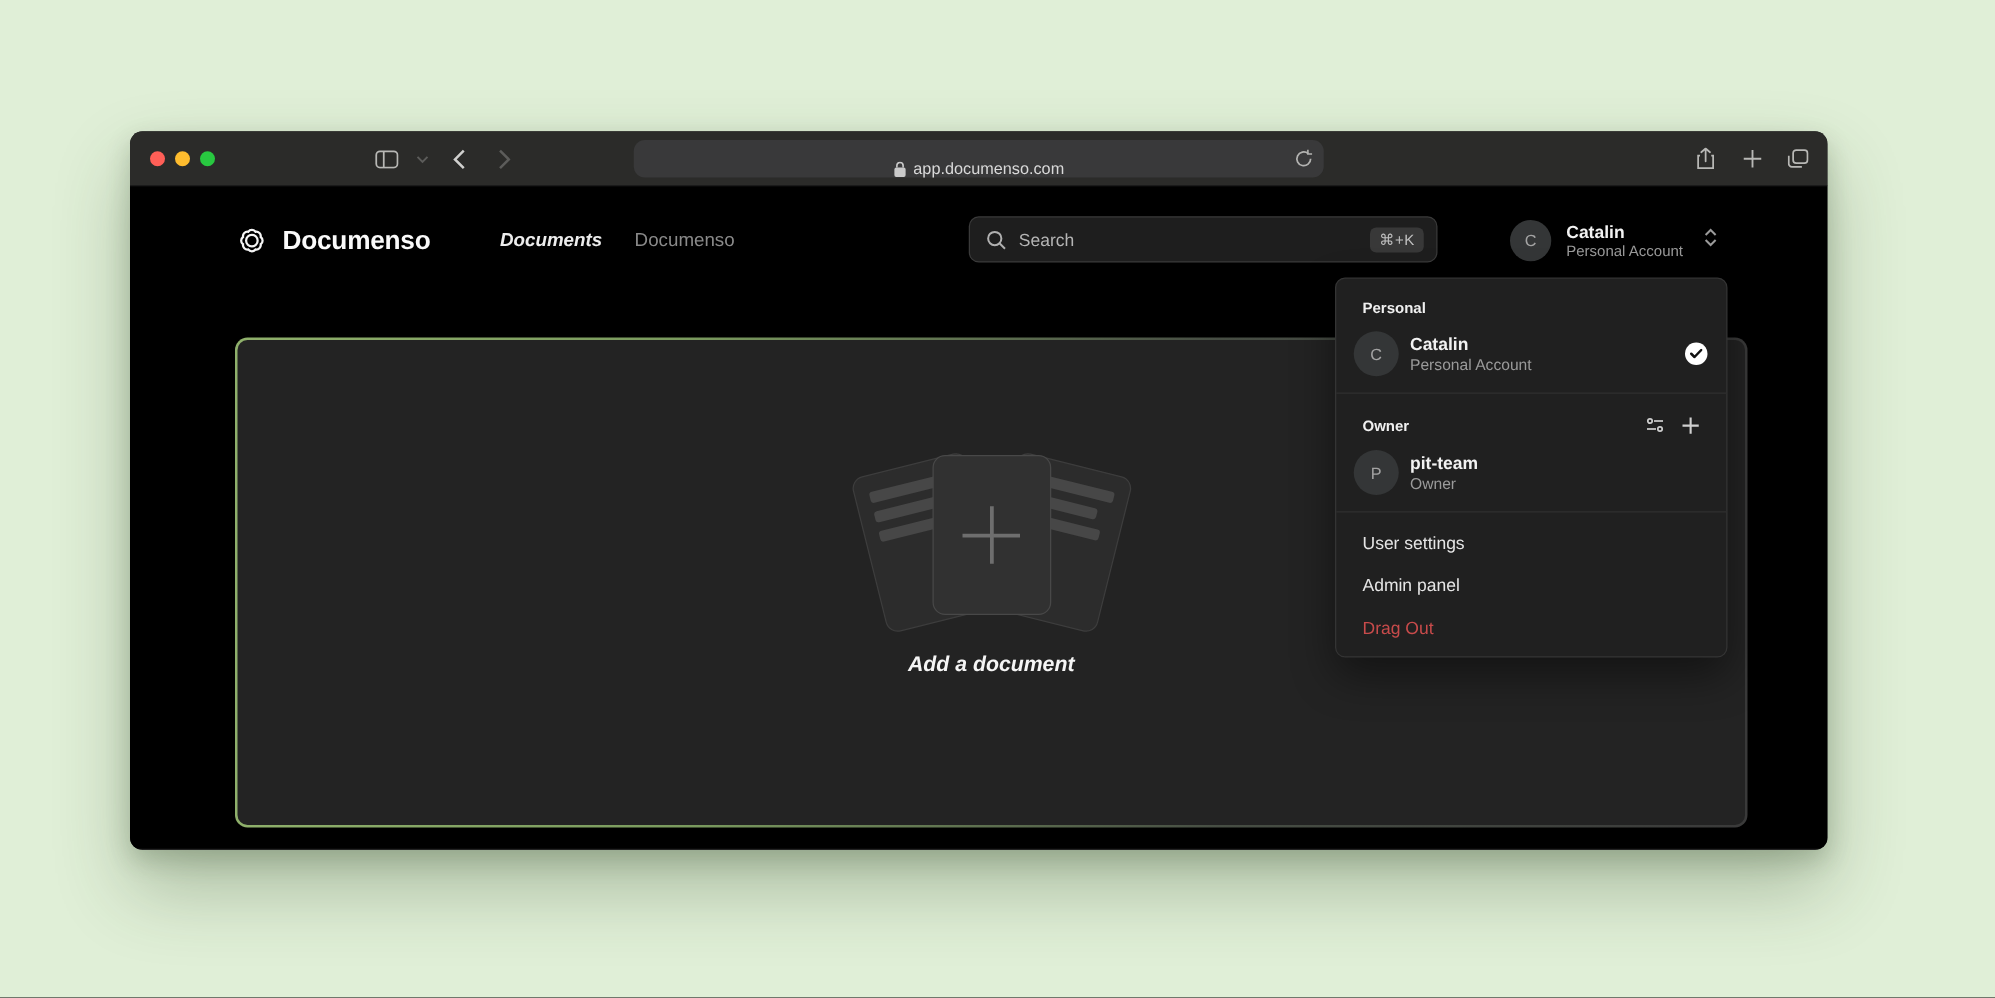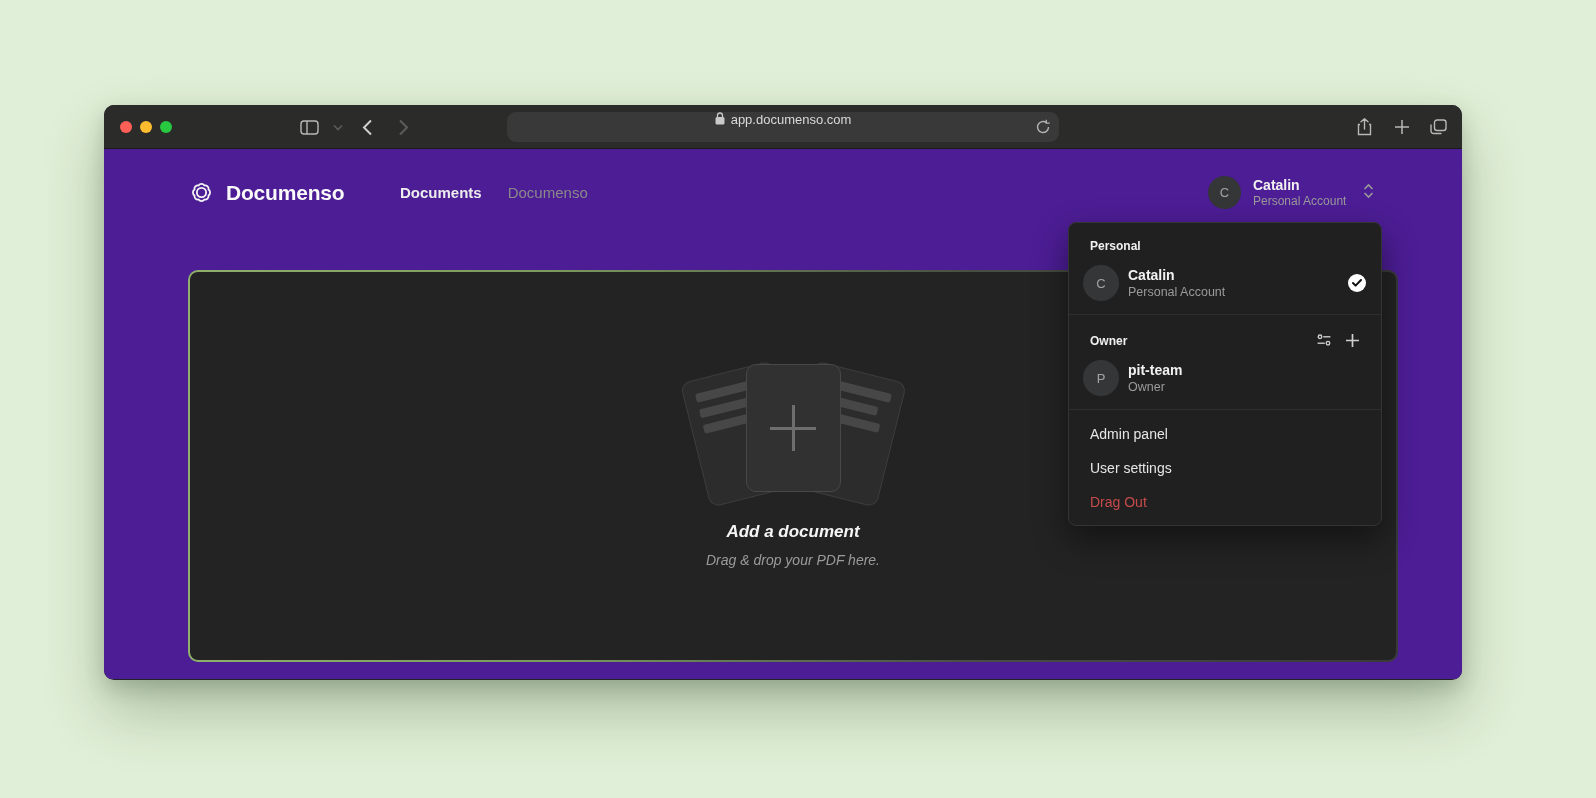--- a/index.html
+++ b/index.html
@@ -21,31 +21,31 @@
     position:relative; display:flex; align-items:center;
   }
   .traffic { position:absolute; left:16px; top:16px; display:flex; gap:8px; }
   .light { width:12px; height:12px; border-radius:50%; }
   .tb-icon { color:#b8b8b5; display:flex; align-items:center; justify-content:center; position:absolute; top:0; height:44px; }
   .tb-icon svg { display:block; }
   .dim { color:#5c5c5a; }
   .urlbar {
     position:absolute; left:50%; top:7px; transform:translateX(-50%);
     width:552px; height:30px; background:#39393a; border-radius:9px;
-    display:flex; align-items:flex-start; justify-content:center;
+    display:flex; align-items:flex-end; justify-content:center;
     color:#d9d9d9; font-size:13px; gap:6px;
   }
   .urlbar .reload { position:absolute; right:9px; top:7px; color:#b3b3b1; }
   
-  .app { position:relative; height:530px; background:#4c1d95; color:#ededed; }
+  .app { position:relative; height:530px; background:#000000; color:#ededed; }
   .brand { position:absolute; left:84px; top:30px; display:flex; align-items:center; gap:11px; cursor:pointer; }
   .brand-title { font-size:21px; font-weight:bold; color:#fafafa; letter-spacing:-0.2px; }
   .nav { position:absolute; left:296px; top:35px; display:flex; gap:26px; font-size:15px; }
   .nav-link { cursor:pointer; }
-  .nav-link.active { color:#ededed; font-weight:bold; }
+  .nav-link.active { color:#ededed; font-weight:bold;font-style:italic; }
   .nav-link.inactive { color:#8a8a8a; }
   .search {
     position:absolute; left:671px; top:24px; width:375px; height:37px;
     background:#1e1e1e; border:1px solid #3a3a3a; border-radius:8px;
     display:flex; align-items:center; padding:0 10px 0 13px; gap:10px;
   }
   .search-text { color:#b5b5b5; font-size:14px; flex:1; }
   .kbd {
     background:#383838; color:#c0c0c0; font-size:12px; border-radius:5px;
     padding:3px 7px; letter-spacing:.5px;
@@ -187,20 +187,28 @@
         <circle cx="12" cy="12" r="4.1"></circle>
       </svg>
       <span class="brand-title">Documenso</span>
     </div>
 
     <div class="nav">
       <span class="nav-link active">Documents</span>
       <span class="nav-link inactive">Documenso</span>
     </div>
 
+    <div class="search">
+      <svg width="16" height="16" viewBox="0 0 16 16" fill="none" stroke="#b0b0b0" stroke-width="1.6">
+        <circle cx="6.8" cy="6.8" r="5.3"></circle>
+          <path d="M10.8 10.8L15 15"></path>
+      </svg>
+      <span class="search-text">Search</span>
+      <span class="kbd">⌘+K</span>
+    </div>
 
     <div class="account">
       <div class="avatar sm">C</div>
       <div>
         <div class="acct-name">Catalin</div>
         <div class="acct-sub">Personal Account</div>
       </div>
       <span class="updown">
         <svg width="13" height="16" viewBox="0 0 13 16" fill="none" stroke="currentColor" stroke-width="1.6">
           <path d="M2.5 6l4-4 4 4M2.5 10l4 4 4-4"></path>
@@ -247,22 +255,22 @@
       <div class="menu-item-account">
         <div class="avatar md">P</div>
         <div>
           <div class="mi-name">pit-team</div>
           <div class="mi-sub">Owner</div>
         </div>
       </div>
 
       <div class="divider"></div>
 
+      <div class="menu-item">User settings</div>
       <div class="menu-item">Admin panel</div>
-      <div class="menu-item">User settings</div>
       <div class="menu-item danger">Drag Out</div>
     </div>
 
     <div class="dropzone">
       <div class="dropzone-inner">
         <div class="cards">
           <div class="card side left">
             <div class="bar"></div>
               <div class="bar b2"></div>
               <div class="bar b3"></div>
@@ -270,18 +278,17 @@
           <div class="card side right">
             <div class="bar"></div>
               <div class="bar b2"></div>
               <div class="bar b3"></div>
           </div>
           <div class="card center">
             <div class="plus-glyph"></div>
           </div>
         </div>
         <div class="dz-title">Add a document</div>
-        <div class="dz-sub">Drag &amp; drop your PDF here.</div>
       </div>
     </div>
 
   </div>
 </div>
 
 </body></html>

